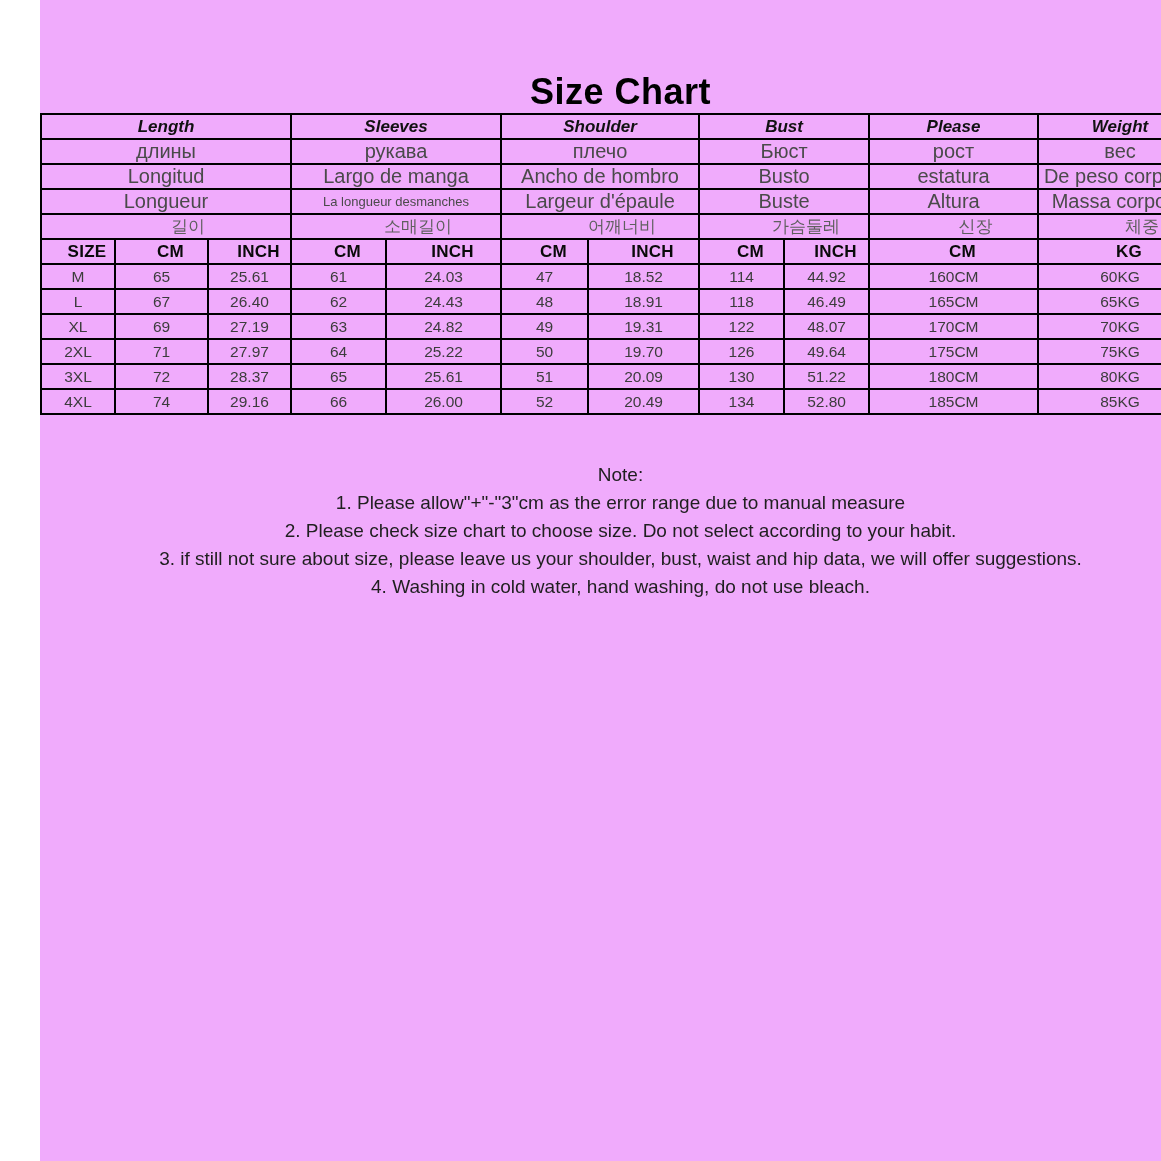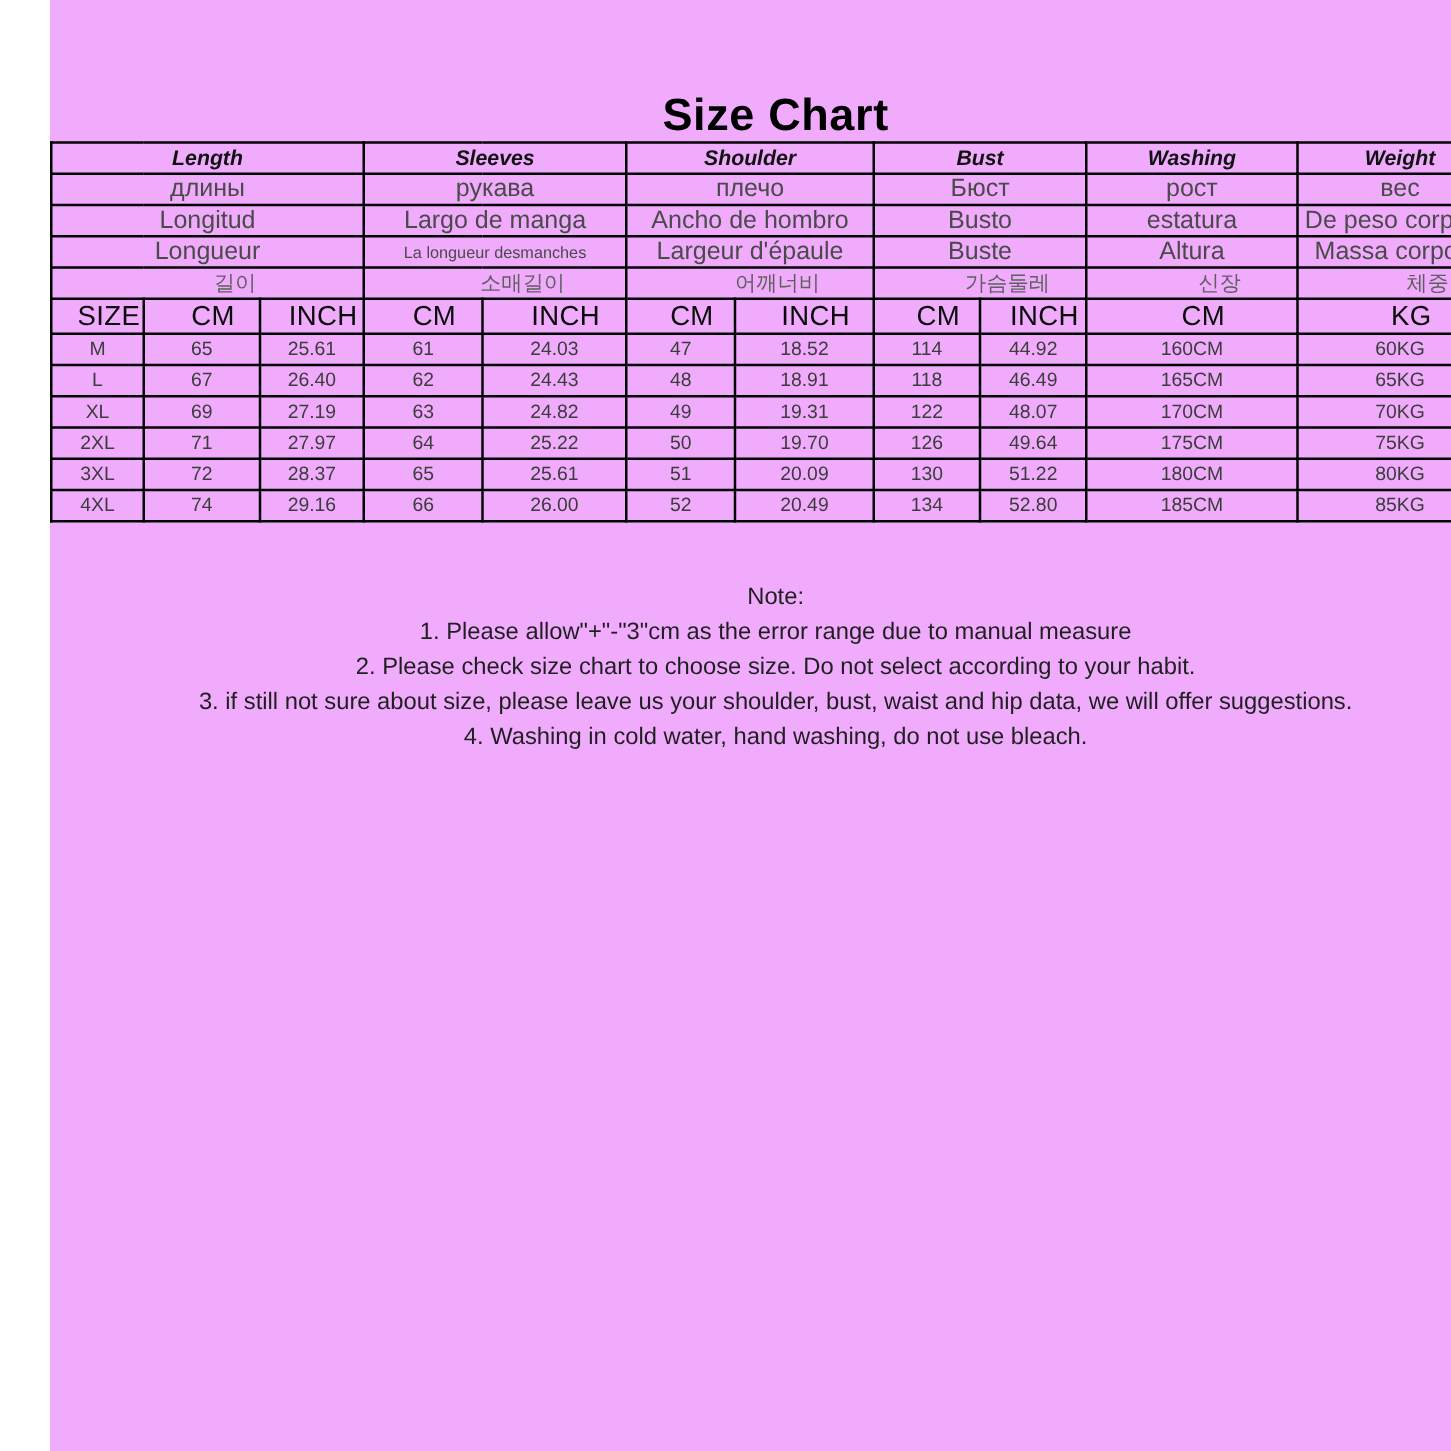--- a/index.html
+++ b/index.html
@@ -63,22 +63,22 @@
   }
   tr.r-ko td {
     font-size: 17px;
     color: #5f5f5f;
     padding-left: 46px;
   }
   td.small-cell {
     font-size: 13px !important;
   }
   tr.r-units th {
-    font-weight: normal;
-    font-size: 22px;
+    font-weight: bold;
+    font-size: 17px;
     color: #0a0a0a;
     letter-spacing: 0.3px;
     padding-left: 20px;
   }
   tr.r-data td {
     font-size: 15.5px;
     color: #3c3c3c;
   }
   .notes {
     margin-top: 46px;
@@ -113,21 +113,21 @@
         <col style="width:85px">
       <col style="width:169px">
         <col style="width:164px">
     </colgroup>
     <tbody>
       <tr class="r-en">
         <td colspan="3">Length</td>
         <td colspan="2">Sleeves</td>
         <td colspan="2">Shoulder</td>
         <td colspan="2">Bust</td>
-        <td>Washing</td>
+        <td>Please</td>
         <td>Weight</td>
       </tr>
       <tr class="r-lang">
         <td colspan="3">длины</td>
         <td colspan="2">рукава</td>
         <td colspan="2">плечо</td>
         <td colspan="2">Бюст</td>
         <td>рост</td>
         <td>вес</td>
       </tr>

